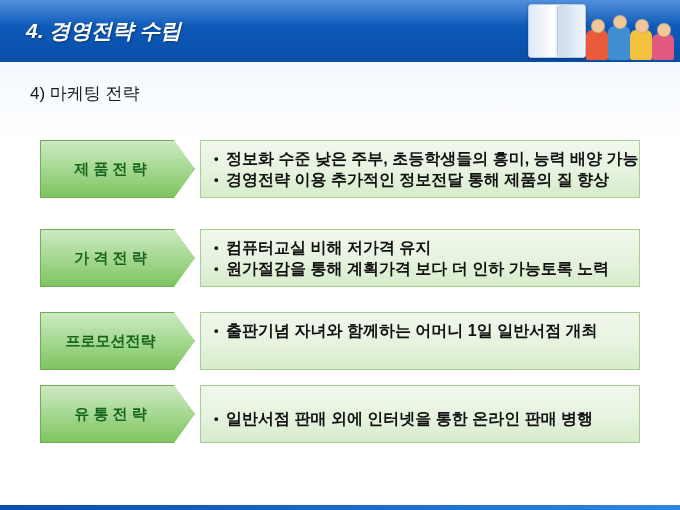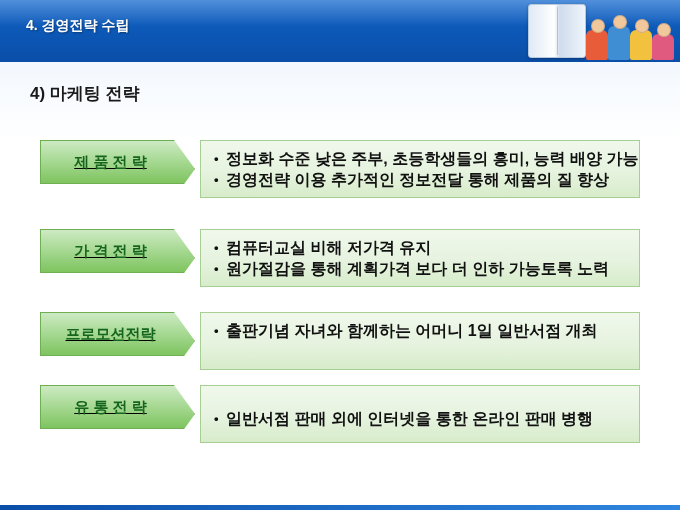--- a/index.html
+++ b/index.html
@@ -36,21 +36,22 @@
     left: 0;
     top: 0;
     width: 680px;
     height: 26px;
     background: linear-gradient(to bottom, rgba(255,255,255,0.22), rgba(255,255,255,0));
   }
   .header-title {
     position: absolute;
     left: 26px;
     top: 17px;
-    font-size: 14px;
+    font-size: 21px;
+    font-style: italic;
     font-weight: bold;
     color: #ffffff;
     letter-spacing: 0px;
     text-shadow: 1px 1px 2px rgba(0,0,0,0.35);
     white-space: nowrap;
     text-align: center;
   }
   .header-photo {
     position: absolute;
     right: 0px;
@@ -108,21 +109,21 @@
     width: 680px;
     height: 448px;
     background: linear-gradient(to bottom, #f3f8fe 0%, #ffffff 18%, #ffffff 100%);
   }
 
   .subtitle {
     position: absolute;
     left: 30px;
     top: 82px;
     font-size: 17px;
-    font-weight: bold;
+    font-weight: normal;
     color: #1a1a1a;
     white-space: nowrap;
   }
 
   
   .row {
     position: absolute;
     left: 40px;
     width: 600px;
     height: 58px;
@@ -130,29 +131,28 @@
   .row-r1 { top: 140px; }
   .row-r2 { top: 229px; padding-left: 8px; }
   .row-r3 { top: 312px; padding-left: 44px; }
   .row-r4 { top: 385px; }
 
   .label-chip {
     position: absolute;
     left: 0;
     top: 0;
     width: 155px;
-    height: 44px;
+    height: 58px;
     background: linear-gradient(to bottom, #cdeac3 0%, #a9da96 45%, #7ec45f 100%);
     border: 1px solid #6fae52;
     box-sizing: border-box;
     clip-path: polygon(0 0, 134px 0, 155px 29px, 134px 58px, 0 58px);
     display: flex;
     align-items: center;
     justify-content: center;
-    text-decoration: underline;
   }
   .label-chip .label-text {
     font-size: 15px;
     font-weight: bold;
     color: #16651f;
     padding-right: 14px;
     white-space: nowrap;
   }
 
   .content-box {

